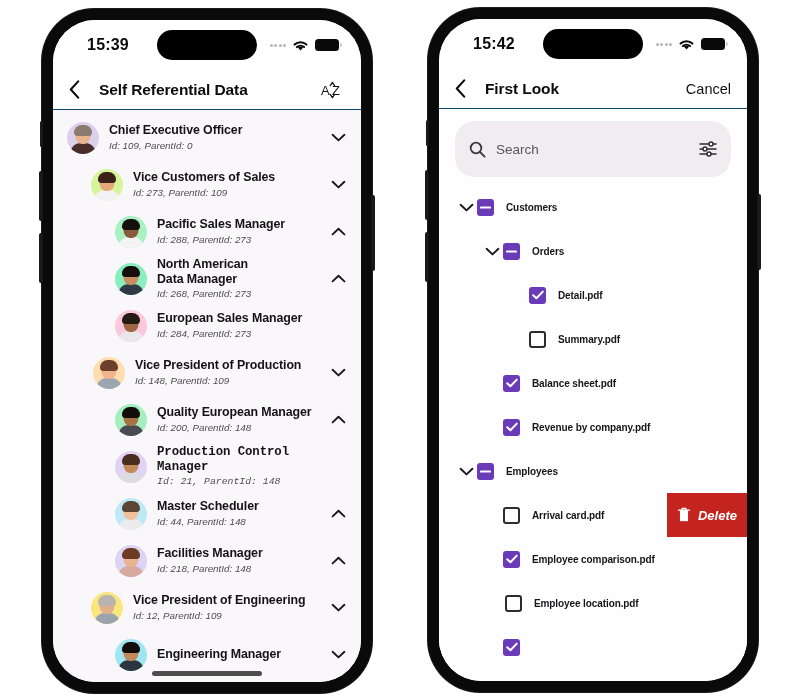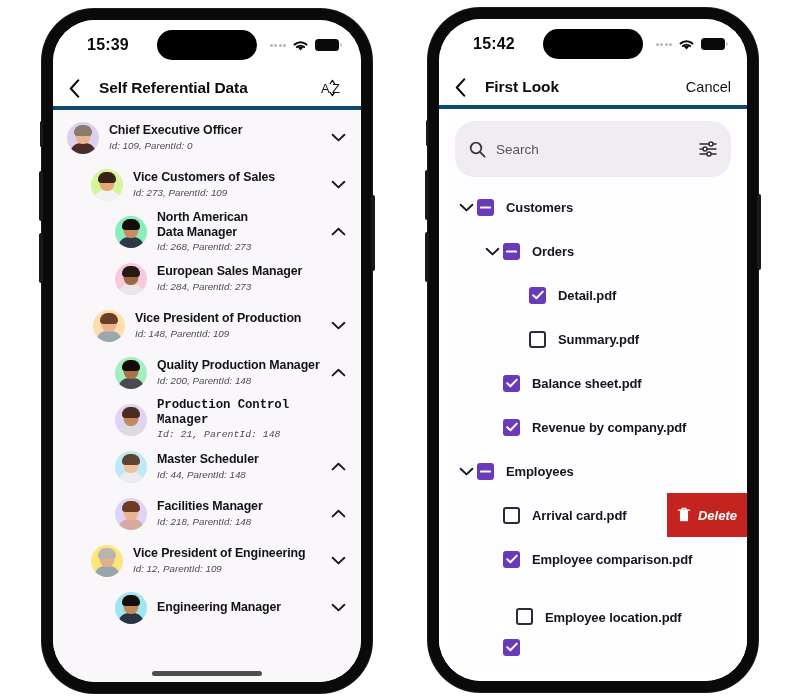--- a/index.html
+++ b/index.html
@@ -63,21 +63,21 @@
   }
   .batt::after {
     content: ""; position: absolute; right: -3px; top: 4px;
     width: 2px; height: 4px; border-radius: 0 2px 2px 0; background: #c9c9ce;
   }
 
   
   .navbar {
     height: 40px; background: #ffffff;
     display: flex; align-items: center;
-    padding: 0 16px; border-bottom: 4px solid #0c4a6e;
+    padding: 0 16px; border-bottom: 1px solid #0c4a6e;
   }
   .nav-back { width: 24px; display: flex; align-items: center; cursor: pointer; }
   .nav-title {
     font-size: 15.5px; font-weight: bold; color: #0c0c0c;
     margin-left: 6px; letter-spacing: -.1px;
   }
   .nav-right { margin-left: auto; display: flex; align-items: center; }
   .nav-cancel { font-size: 14.5px; color: #131313; cursor: pointer; }
 
   
@@ -139,21 +139,21 @@
   }
   .t-chev { width: 22px; flex: 0 0 22px; display: flex; justify-content: center; cursor: pointer; }
   .t-chev.blank { visibility: hidden; }
   .cbox {
     width: 17px; height: 17px; flex: 0 0 17px;
     border-radius: 3px; display: flex; align-items: center; justify-content: center;
     cursor: pointer;
   }
   .cbox.off { border: 2px solid #2c2c30; background: #fefdff; }
   .cbox.on, .cbox.ind { background: #6a3ab8; }
-  .t-label { margin-left: 12px; font-size: 13px; font-weight: bold; color: #16161a; letter-spacing: -.1px; }
+  .t-label { margin-left: 12px; font-size: 10px; font-weight: bold; color: #16161a; letter-spacing: -.1px; }
 
   .swipe-delete {
     position: absolute; right: 0; top: 0;
     width: 80px; height: 100%; background: #c3241f;
     display: flex; align-items: center; justify-content: center; gap: 7px;
     cursor: pointer;
     font-style: italic;
   }
   .swipe-delete span { color: #fff; font-size: 13px; font-weight: bold; }
   .home-ind {
@@ -247,20 +247,40 @@
               </div>
               <div class="emp-sub">Id: 273, ParentId: 109</div>
             </div>
             <div class="chev">
               <svg width="15" height="9" viewBox="0 0 15 9">
                 <path d="M1.6 1.8 L7.5 7.4 L13.4 1.8" stroke="#18181c" stroke-width="1.9" fill="none" stroke-linecap="round" stroke-linejoin="round"></path>
               </svg>
             </div>
           </div>
           <div class="emp-row" style="padding-left: 62px;">
+            <div class="avatar" style="background:#a9f0c2">
+              <div class="av-face">
+                <div class="av-body" style="background:#f4f4f6"></div>
+                <div class="av-head" style="background:#8a5a3c"></div>
+                <div class="av-hair" style="background:#15100d"></div>
+              </div>
+            </div>
+            <div class="emp-text">
+              <div class="emp-title">
+                <div>Pacific Sales Manager</div>
+              </div>
+              <div class="emp-sub">Id: 288, ParentId: 273</div>
+            </div>
+            <div class="chev">
+              <svg width="15" height="9" viewBox="0 0 15 9">
+                <path d="M1.6 7.4 L7.5 1.8 L13.4 7.4" stroke="#18181c" stroke-width="1.9" fill="none" stroke-linecap="round" stroke-linejoin="round"></path>
+              </svg>
+            </div>
+          </div>
+          <div class="emp-row" style="padding-left: 62px;">
             <div class="avatar" style="background:#8aedbe">
               <div class="av-face">
                 <div class="av-body" style="background:#2f3a46"></div>
                 <div class="av-head" style="background:#c98c5e"></div>
                 <div class="av-hair" style="background:#140f0b"></div>
               </div>
             </div>
             <div class="emp-text">
               <div class="emp-title">
                 <div>North American</div>
@@ -313,21 +333,21 @@
           <div class="emp-row" style="padding-left: 62px;">
             <div class="avatar" style="background:#a5efbe">
               <div class="av-face">
                 <div class="av-body" style="background:#4a4a52"></div>
                 <div class="av-head" style="background:#a87246"></div>
                 <div class="av-hair" style="background:#110d0a"></div>
               </div>
             </div>
             <div class="emp-text">
               <div class="emp-title">
-                <div>Quality Production Manager</div>
+                <div>Quality European Manager</div>
               </div>
               <div class="emp-sub">Id: 200, ParentId: 148</div>
             </div>
             <div class="chev">
               <svg width="15" height="9" viewBox="0 0 15 9">
                 <path d="M1.6 7.4 L7.5 1.8 L13.4 7.4" stroke="#18181c" stroke-width="1.9" fill="none" stroke-linecap="round" stroke-linejoin="round"></path>
               </svg>
             </div>
           </div>
           <div class="emp-row" style="padding-left: 62px; font-family: Liberation Mono, monospace;">
@@ -574,21 +594,21 @@
             </div>
             <div class="tree-row" style="padding-left: 42px;">
               <div class="t-chev blank"></div>
               <div class="cbox on">
                 <svg width="12" height="10" viewBox="0 0 12 10">
                   <path d="M1.2 5.2 L4.4 8.3 L10.8 1.6" stroke="#fff" stroke-width="2" fill="none" stroke-linecap="round" stroke-linejoin="round"></path>
                 </svg>
               </div>
               <div class="t-label">Employee comparison.pdf</div>
             </div>
-            <div class="tree-row" style="padding-left: 55px; align-items: flex-end;">
+            <div class="tree-row" style="padding-left: 44px;">
               <div class="t-chev blank"></div>
               <div class="cbox off"></div>
               <div class="t-label">Employee location.pdf</div>
             </div>
             <div class="tree-row" style="padding-left: 42px;">
               <div class="t-chev blank"></div>
               <div class="cbox on">
                 <svg width="12" height="10" viewBox="0 0 12 10">
                   <path d="M1.2 5.2 L4.4 8.3 L10.8 1.6" stroke="#fff" stroke-width="2" fill="none" stroke-linecap="round" stroke-linejoin="round"></path>
                 </svg>

